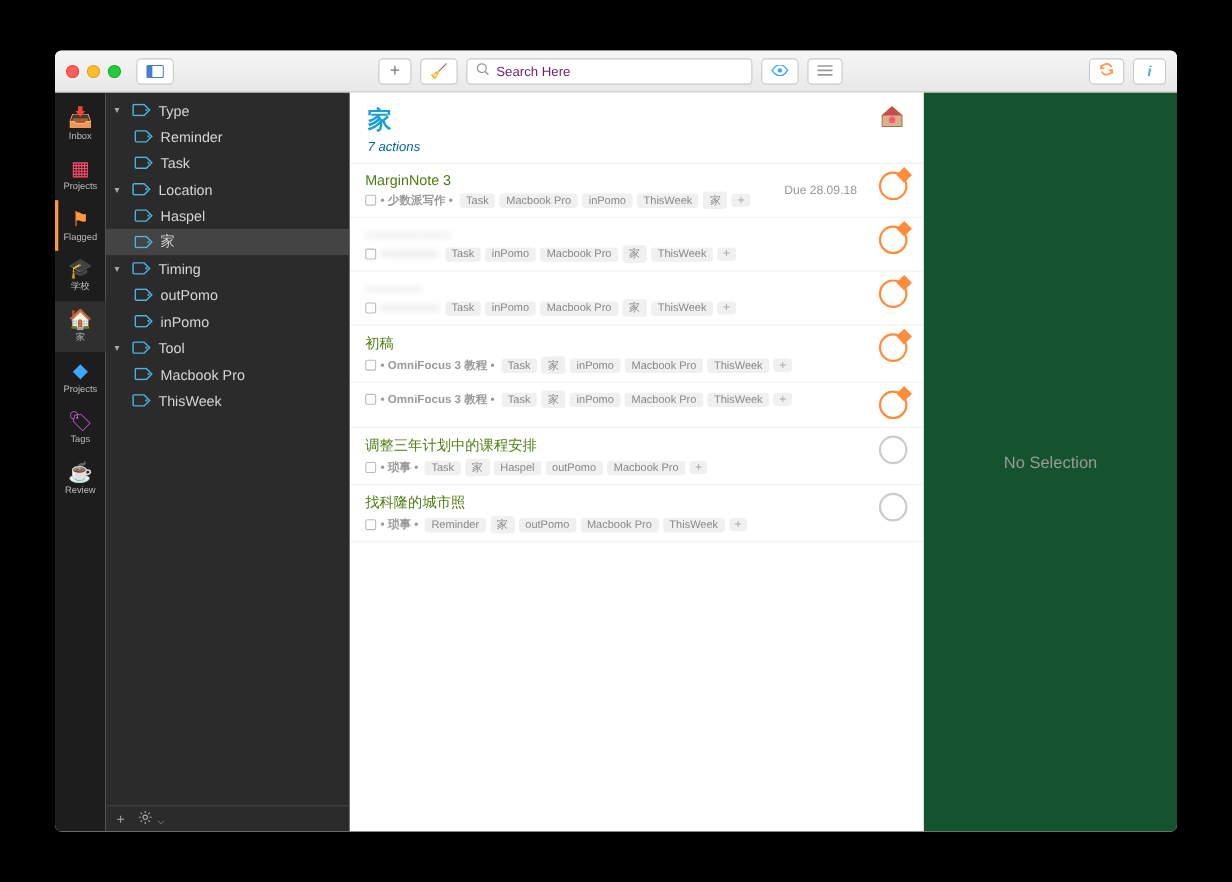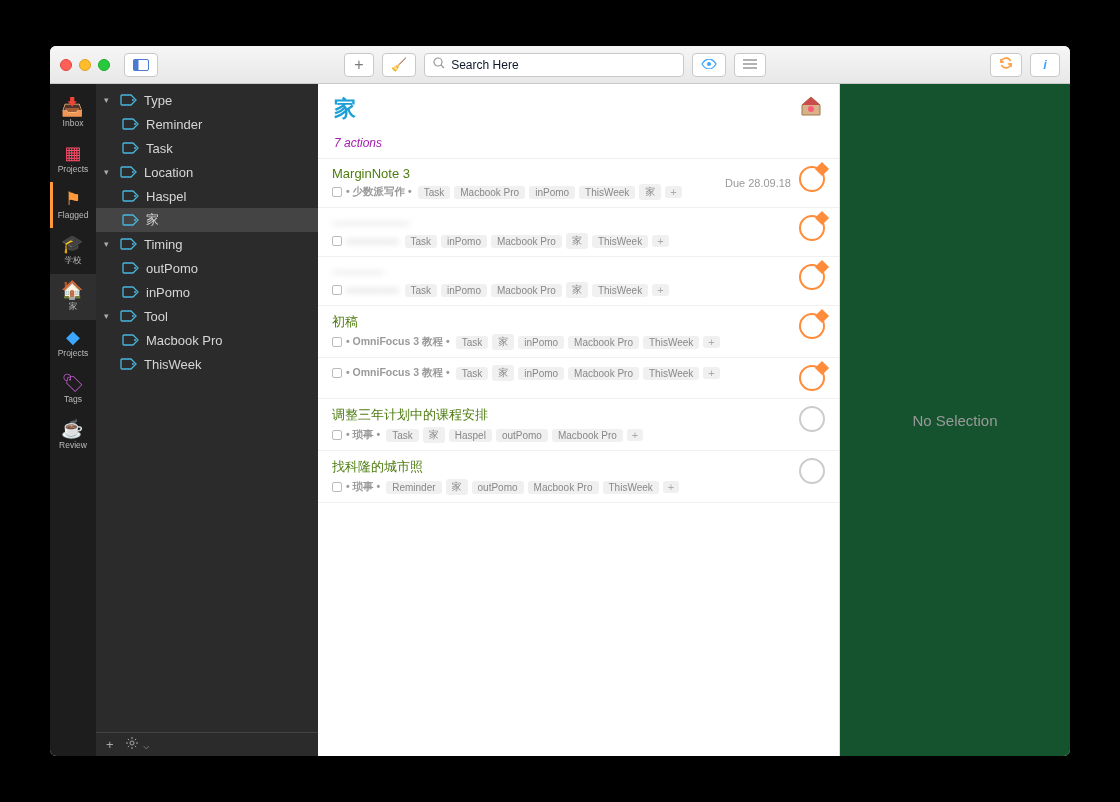--- a/index.html
+++ b/index.html
@@ -8,21 +8,21 @@
 
 
 .titlebar { height: 38px; background: linear-gradient(#f6f6f6,#e8e8e8); border-bottom: 1px solid #c9c9c9; display: flex; align-items: center; padding: 0 10px; gap: 8px; }
 .traffic { display: flex; gap: 7px; margin-right: 6px; }
 .traffic span { width: 12px; height: 12px; border-radius: 50%; display: block; }
 .tl-close { background: #ff5f56; border: 1px solid #e0443e; }
 .tl-min { background: #ffbd2e; border: 1px solid #dea123; }
 .tl-max { background: #27c93f; border: 1px solid #1aab29; }
 .tb-btn { height: 24px; min-width: 30px; padding: 0 8px; background: #fff; border: 1px solid #c9c9c9; border-radius: 4px; display: flex; align-items: center; justify-content: center; font-size: 13px; color: #555; }
 .tb-spacer { flex: 0 0 170px; }
-.search { flex: 0 0 260px; height: 24px; background: #fff; border: 1px solid #c9c9c9; border-radius: 4px; display: flex; align-items: center; gap: 6px; padding: 0 8px; color: #0f172a; font-size: 12px; }
+.search { flex: 0 0 260px; height: 24px; background: #fff; border: 1px solid #c9c9c9; border-radius: 4px; display: flex; align-items: center; gap: 6px; padding: 0 8px; color: #701a75; font-size: 12px; }
 .search svg { width: 12px; height: 12px; }
 .tb-flex { flex: 1; }
 
 
 .body { flex: 1; display: flex; overflow: hidden; }
 .perspectives { width: 46px; background: #1d1d1d; display: flex; flex-direction: column; align-items: center; padding-top: 6px; }
 .persp-item { width: 46px; height: 46px; display: flex; flex-direction: column; align-items: center; justify-content: center; gap: 2px; color: #bbb; font-size: 8.5px; cursor: pointer; position: relative; }
 .persp-item.active { background: #2f2f2f; }
 .persp-item.highlight::before { content:''; position:absolute; left:0; top:0; bottom:0; width:3px; background:#ff9a3c; }
 .persp-icon { font-size: 18px; line-height: 1; }
@@ -37,34 +37,34 @@
 .sb-tagicon { width: 18px; height: 14px; display: flex; align-items: center; justify-content: center; }
 .sb-tagicon svg { width: 18px; height: 12px; }
 .sb-row.selected { background: #444; }
 .sb-footer { height: 24px; border-top: 1px solid #444; display: flex; align-items: center; padding: 0 10px; gap: 12px; color: #aaa; font-size: 13px; }
 
 
 .main { flex: 1; background: #fff; display: flex; flex-direction: column; border-right: 1px solid #ddd; }
 .main-header { padding: 10px 16px 8px 16px; display: flex; align-items: flex-start; gap: 10px; border-bottom: 1px solid #eee; }
 .main-header .titles { flex: 1; }
 .main-title { font-size: 22px; font-weight: 600; color: #1a9fd6; }
-.main-sub { font-size: 12px; color: #a21caf; font-style: italic; margin-top: 12px; }
+.main-sub { font-size: 12px; color: #0369a1; font-style: italic; margin-top: 2px; }
 .main-house { font-size: 22px; }
 .actions { flex: 1; overflow-y: auto; }
 .action-row { padding: 7px 14px 7px 14px; border-bottom: 1px solid #f0f0f0; display: flex; align-items: flex-start; gap: 8px; position: relative; }
 .action-content { flex: 1; min-width: 0; }
 .action-title { font-size: 13px; color: #4d7c0f; margin-bottom: 3px; }
 .action-title.blurred { filter: blur(3px); color: #aaa; }
 .action-meta { display: flex; flex-wrap: wrap; align-items: center; gap: 4px; font-size: 10.5px; }
 .note-icon { width: 10px; height: 10px; border: 1px solid #bbb; border-radius: 2px; }
 .proj { color: #9a9a9a; font-size: 10.5px; margin-right: 2px; font-weight: bold; }
 .proj.blurred { filter: blur(3px); }
 .tag-pill { background: #f0f0f0; color: #888; padding: 1px 6px; border-radius: 3px; font-size: 10px; }
 .plus-pill { background: #f0f0f0; color: #aaa; padding: 0 5px; border-radius: 3px; font-size: 11px; }
-.due { color: #999; font-size: 11px; margin-right: 0; align-self: center; }
+.due { color: #999; font-size: 11px; margin-right: 12px; align-self: center; }
 .status-circle { width: 26px; height: 26px; border-radius: 50%; border: 2px solid #ccc; flex-shrink: 0; position: relative; }
 .status-circle.flagged { border-color: #ff8c3a; }
 .status-circle.flagged::after { content:''; position:absolute; top:-4px; right:-4px; width:10px; height:10px; background:#ff8c3a; transform: rotate(45deg); }
 
 
 .inspector { width: 230px; background: #14532d; display: flex; align-items: center; justify-content: center; color: #9a9a9a; font-size: 15px; }
 
 
 .ico { display:inline-flex; }
 </style>

